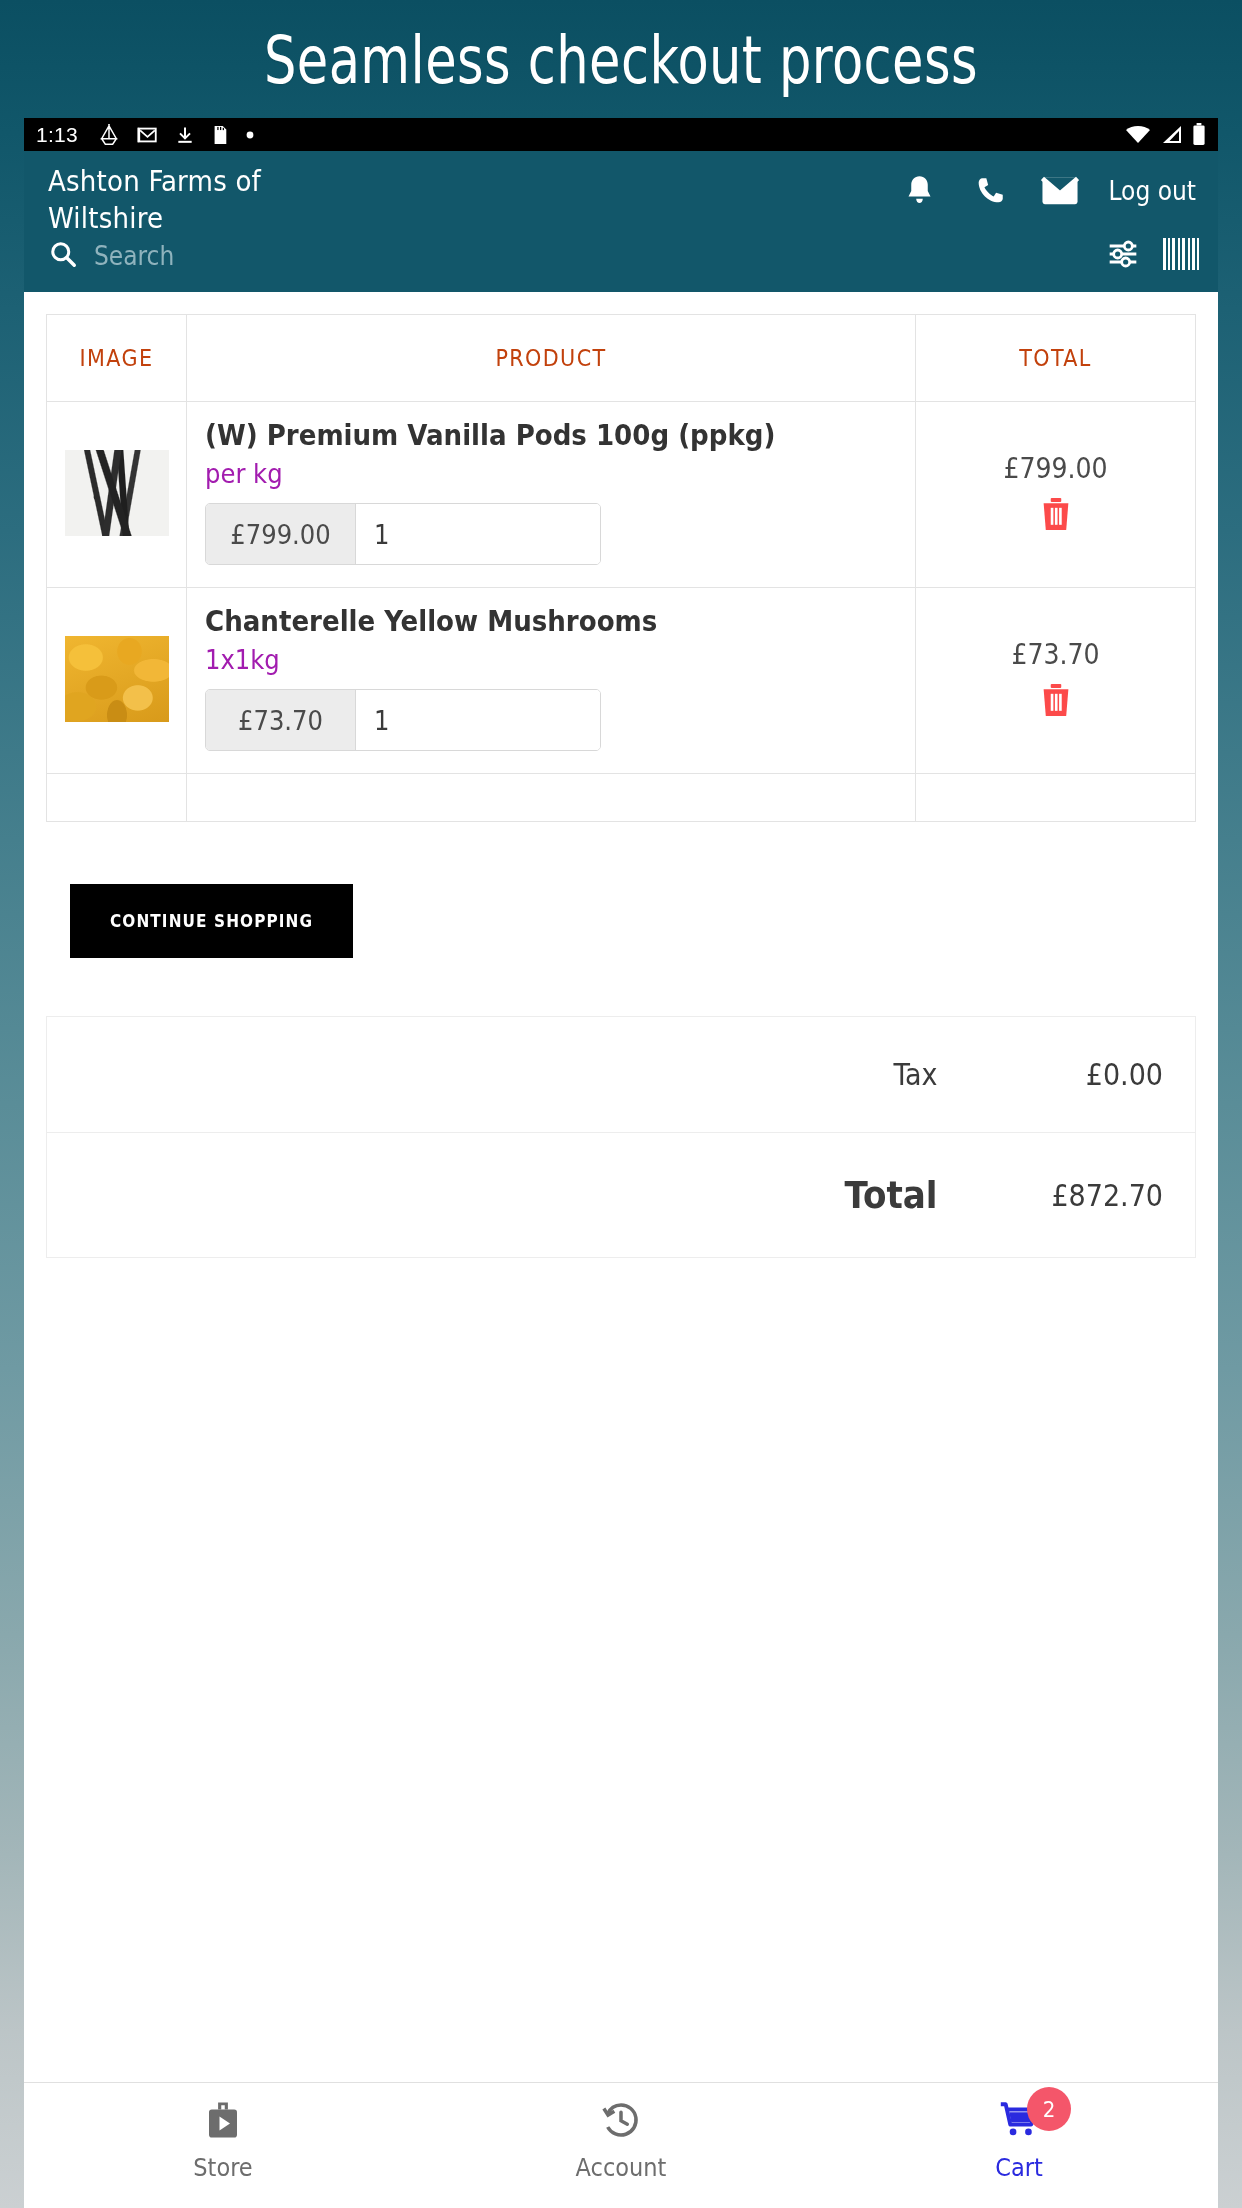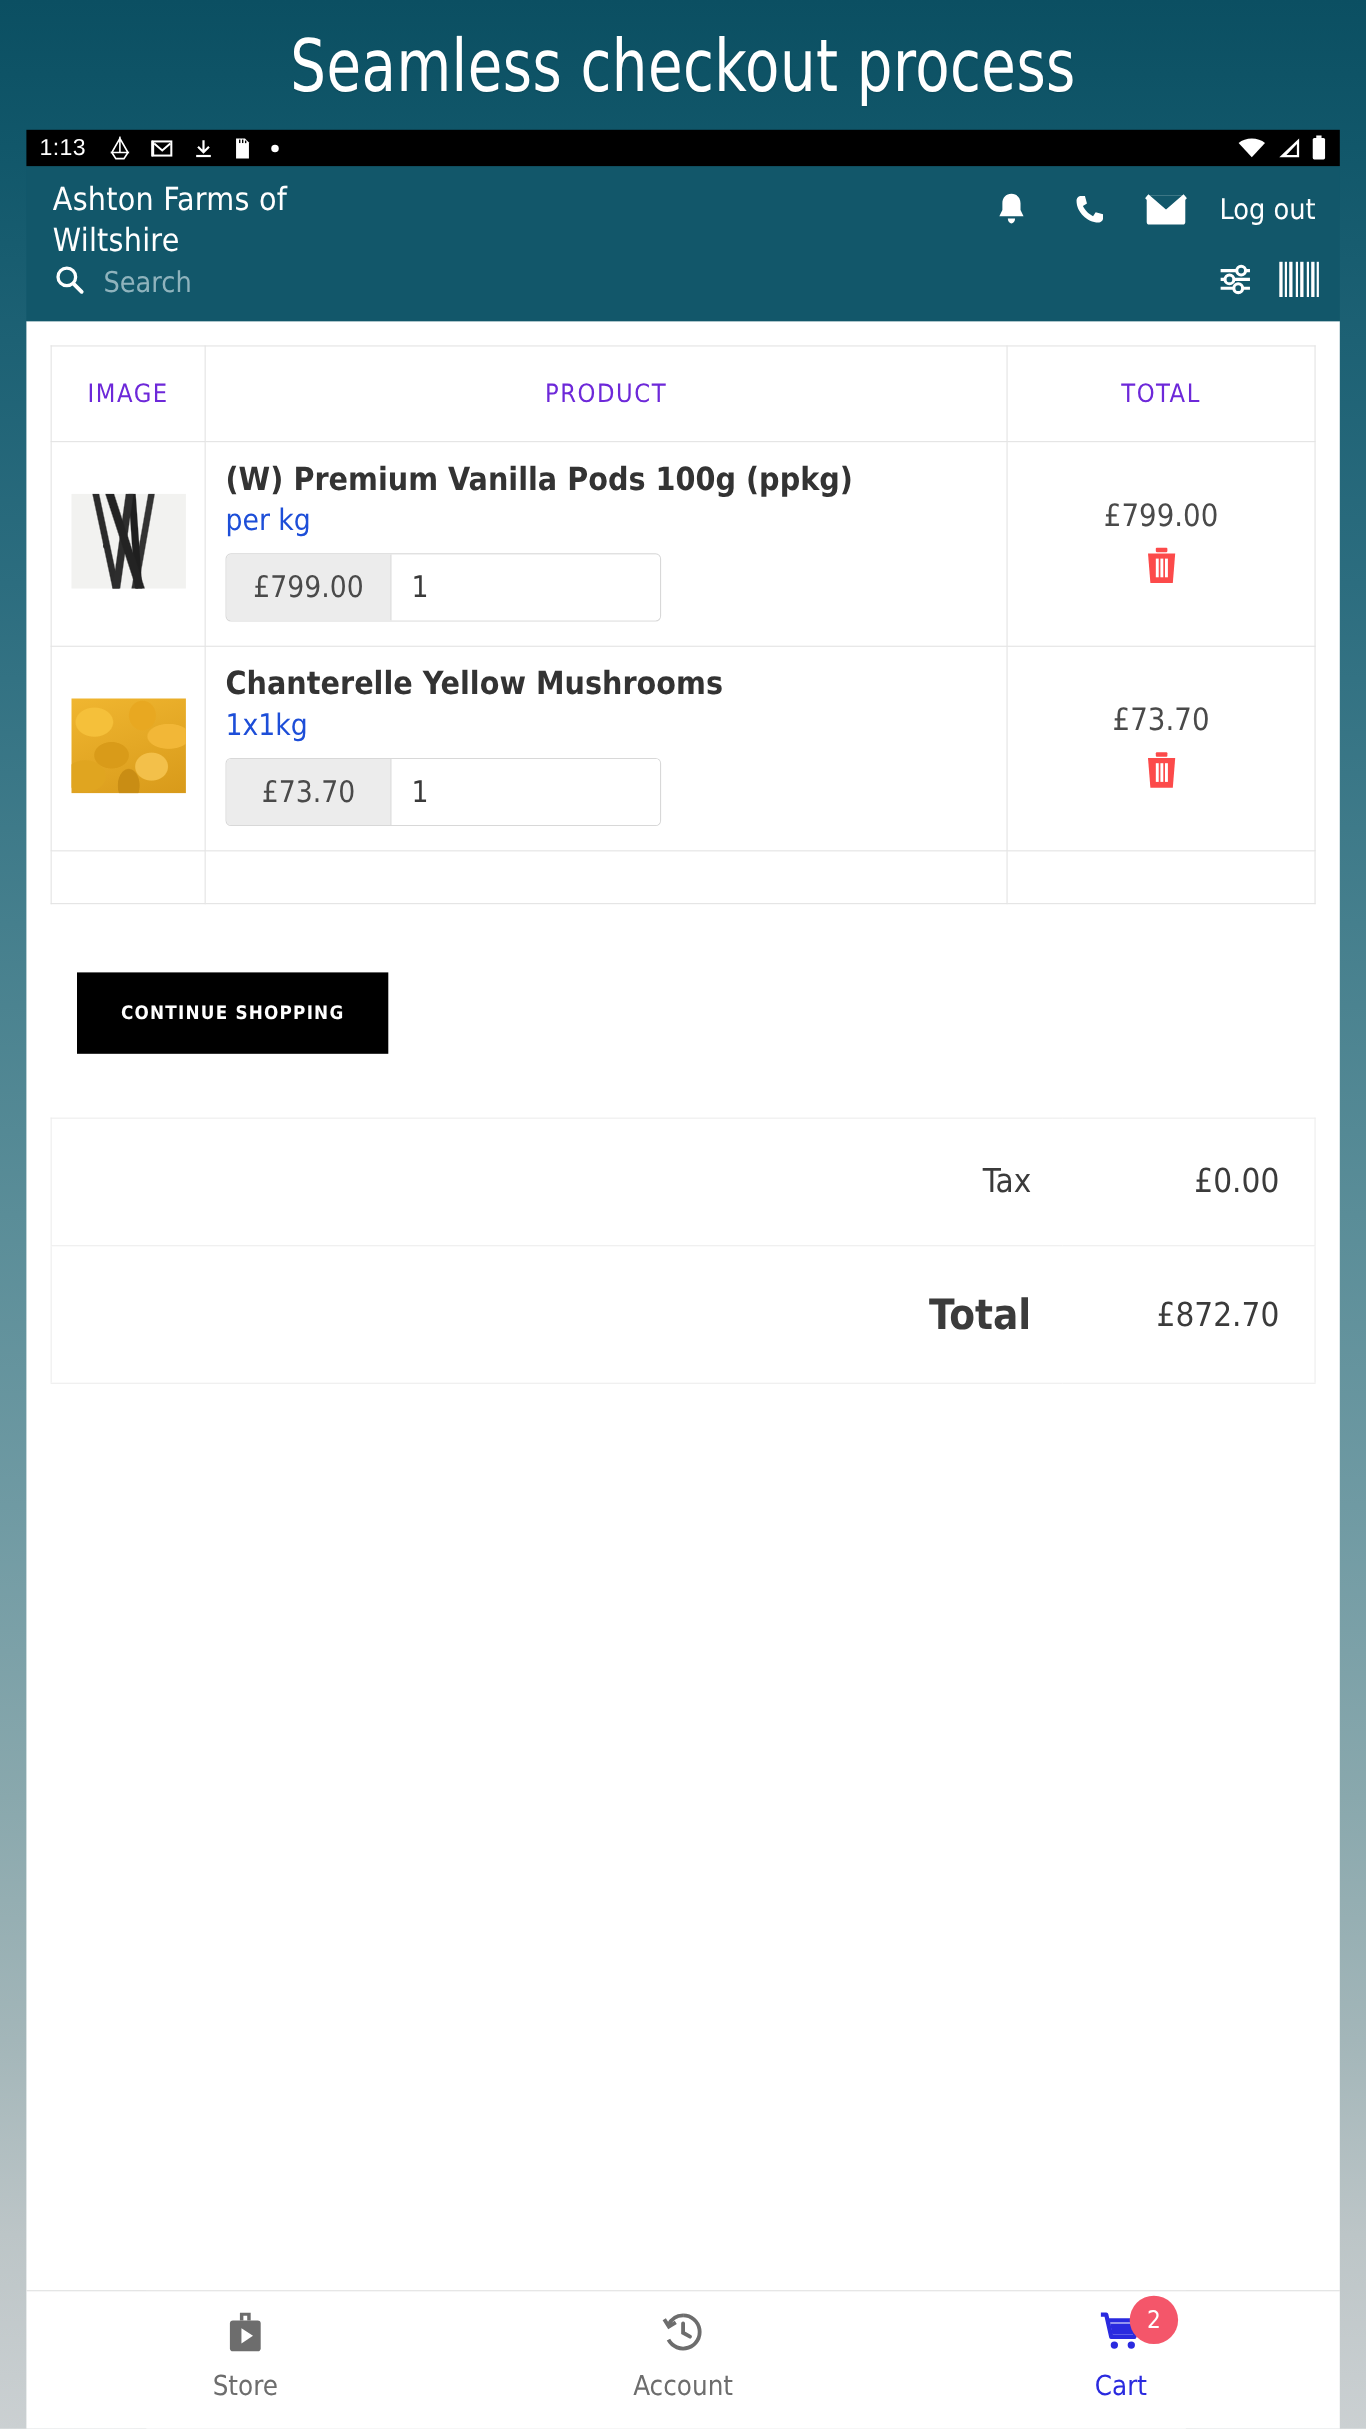--- a/index.html
+++ b/index.html
@@ -74,21 +74,21 @@
   .content{
     position:absolute; left:24px; right:24px; top:292px; bottom:126px;
     background:#fff; overflow:hidden; padding:0 22px;
   }
 
   .cart-table{
     margin-top:22px; border:1px solid #e3e3e3; border-collapse:collapse;
     width:100%; table-layout:fixed;
   }
   .cart-table th{
-    border:1px solid #e3e3e3; font-weight:400; color:#6d28d9;
+    border:1px solid #e3e3e3; font-weight:400; color:#c2410c;
     font-size:23px; letter-spacing:1.4px; padding:30px 4px;
     font-family:"DejaVu Sans Condensed","Liberation Sans Narrow","Liberation Sans",sans-serif;
   }
   .cart-table td{ border:1px solid #e3e3e3; vertical-align:middle; }
   .col-img{ width:140px; }
   .col-prod{ width:auto;border-radius:15px; }
   .col-total{ width:280px; }
 
   .td-img{ text-align:center; padding:8px; }
   .prod-thumb{
@@ -116,21 +116,21 @@
       radial-gradient(ellipse at 50% 92%, #c98d14 0 13%, transparent 14%),
       linear-gradient(160deg,#f0b630,#d89a1a);
   }
 
   .td-prod{ padding:16px 18px 22px 18px; }
   .prod-name{
     font-size:29px; font-weight:700; color:#333; line-height:1.18;
     font-family:"DejaVu Sans Condensed","Liberation Sans Narrow","Liberation Sans",sans-serif;
   }
   .prod-sub{
-    font-size:27px; color:#1d4ed8; margin-top:6px;
+    font-size:27px; color:#a21caf; margin-top:6px;
     font-family:"DejaVu Sans Condensed","Liberation Sans Narrow","Liberation Sans",sans-serif;
   }
   .qty-group{
     display:flex; margin-top:14px; width:396px; height:62px;
     border:1px solid #d8d8d8; border-radius:5px; overflow:hidden;
   }
   .qty-price{
     width:150px; background:#ececec; display:flex; align-items:center;
     justify-content:center; color:#4a4a4a; font-size:27px;
     border-right:1px solid #d8d8d8;

